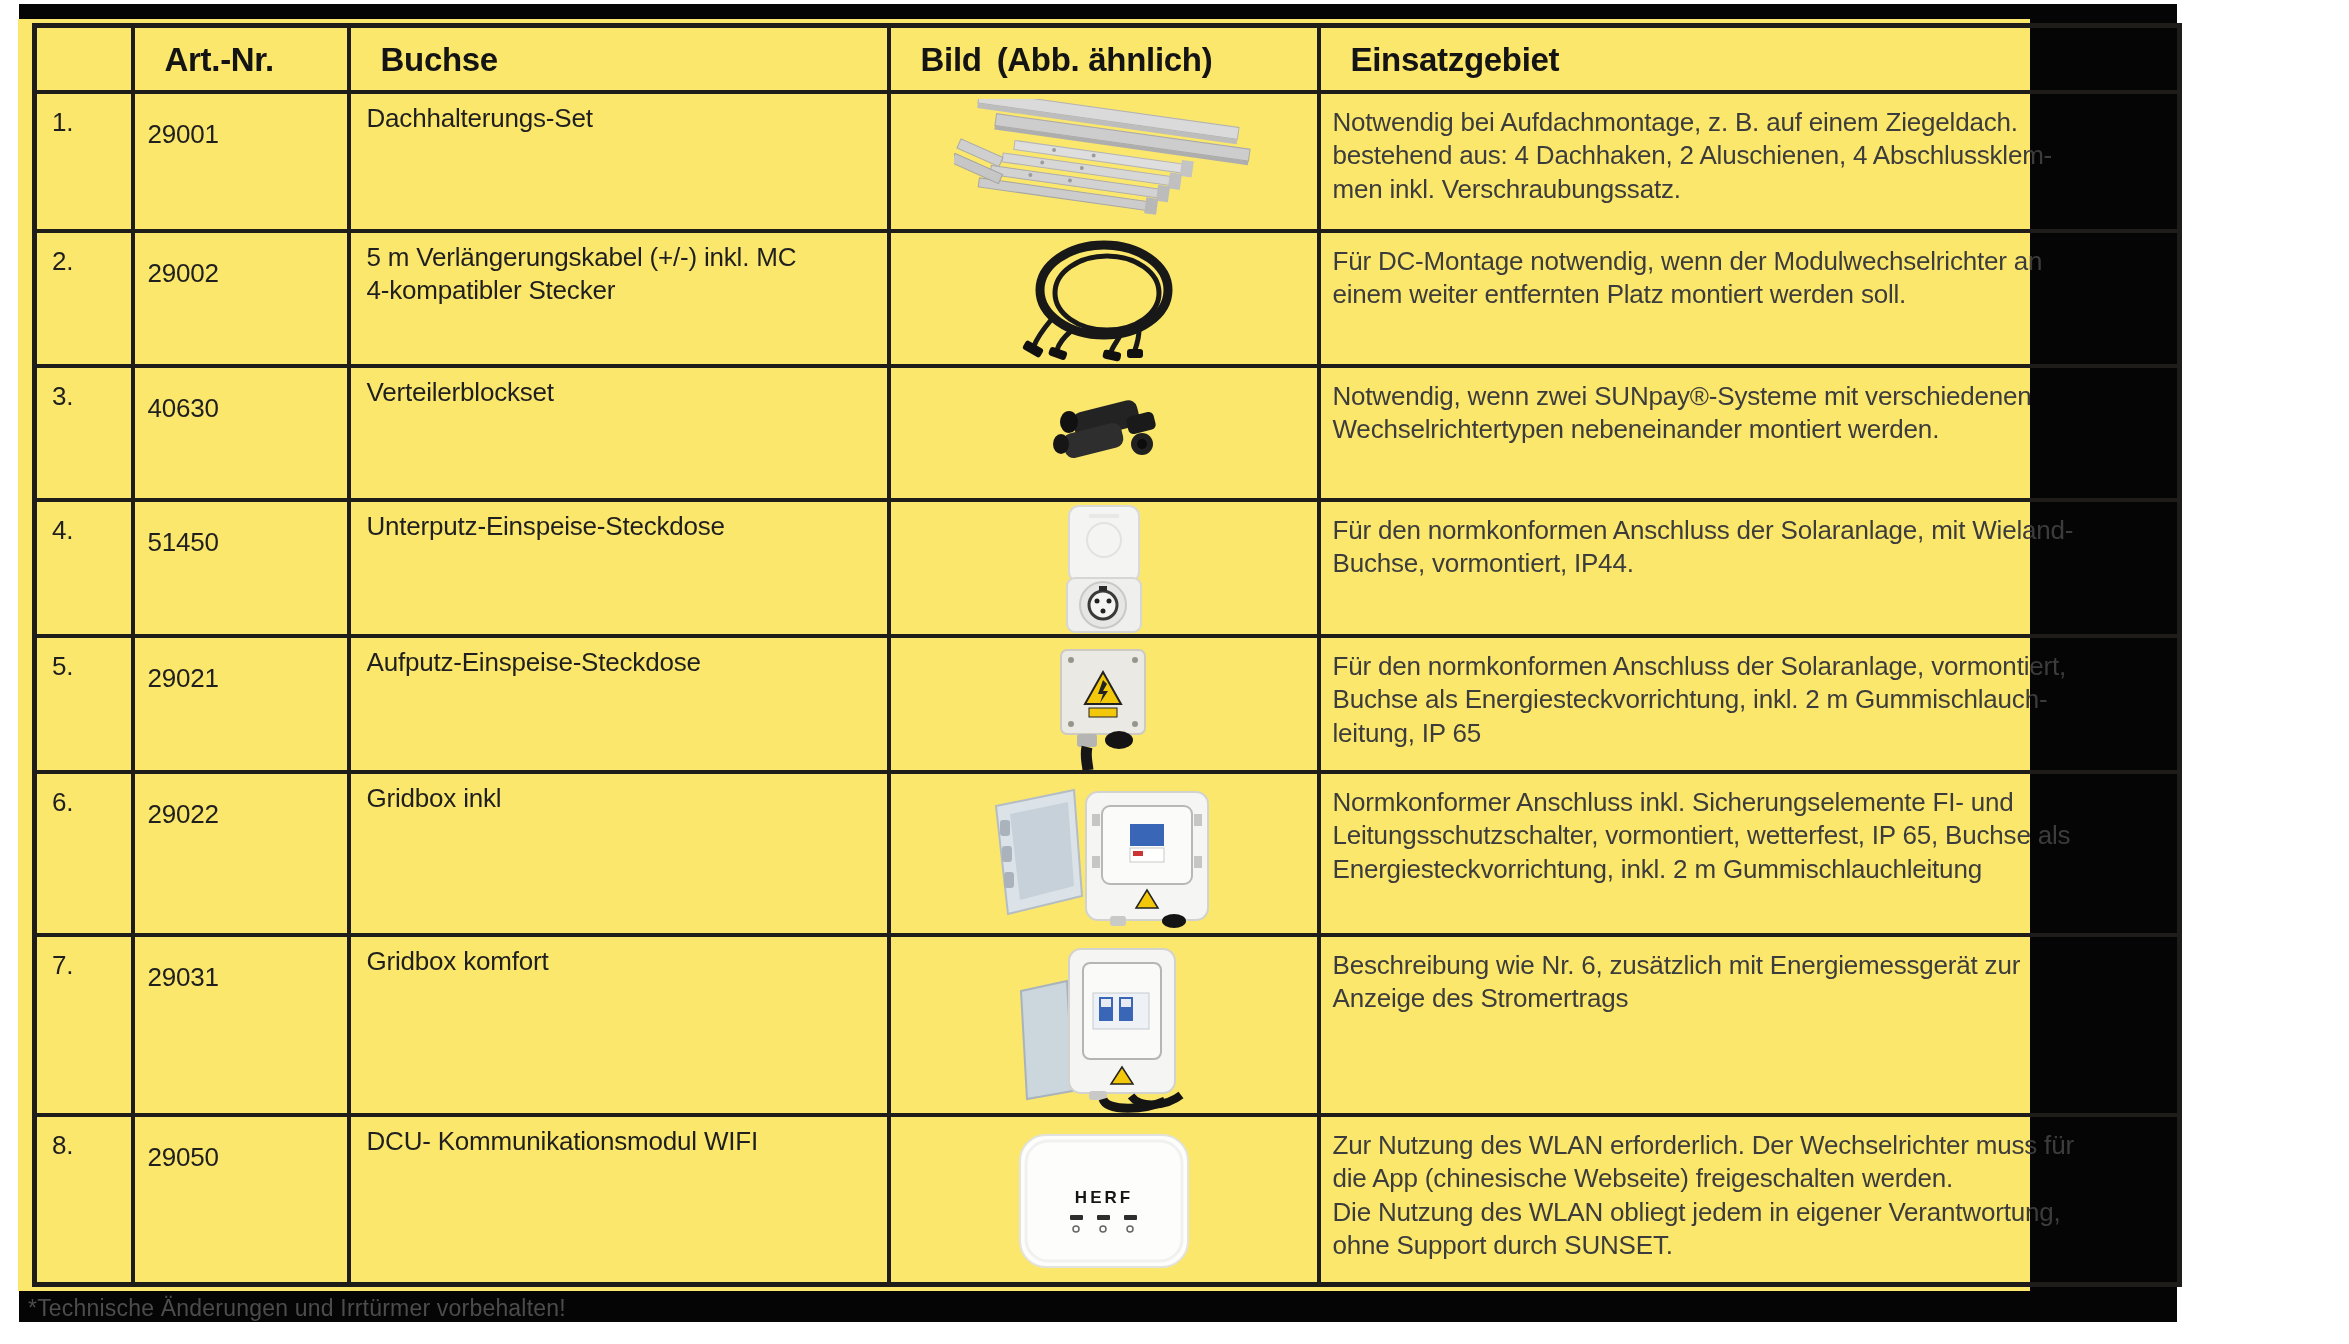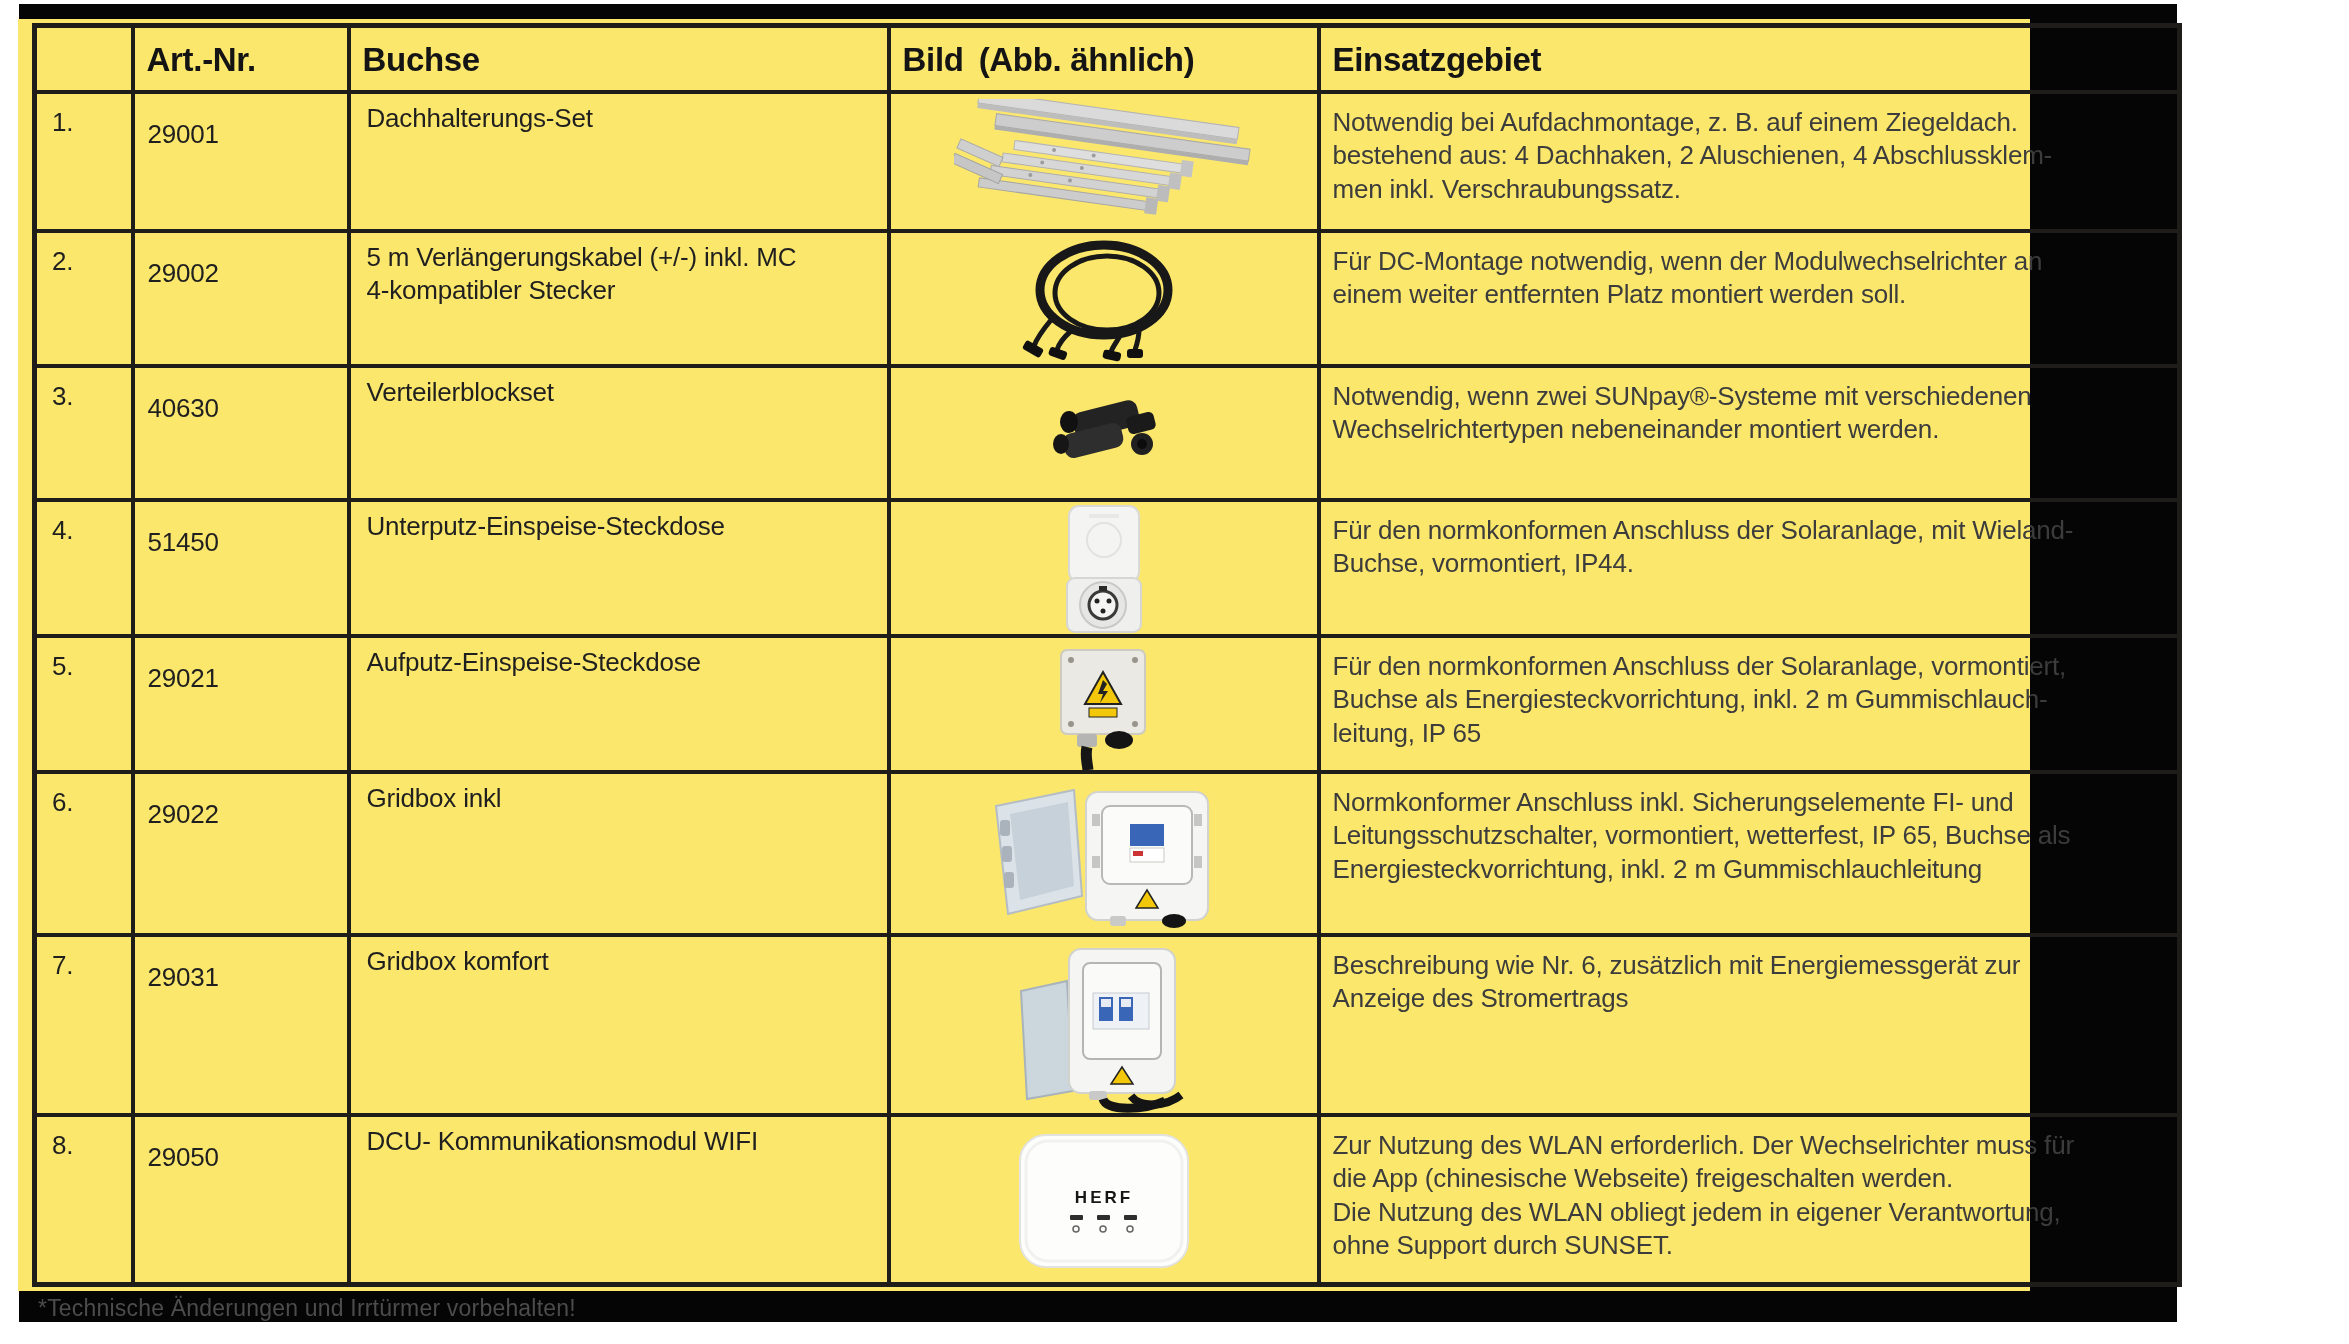--- a/index.html
+++ b/index.html
@@ -10,31 +10,31 @@
   *{box-sizing:border-box;}
   html,body{margin:0;padding:0;}
   body{width:2349px;height:1344px;position:relative;background:#ffffff;
        font-family:"Liberation Sans",sans-serif;overflow:hidden;}
   .frame{position:absolute;left:19px;top:4px;width:2158px;height:1318px;background:var(--frame-black);}
   .sheet{position:absolute;left:18px;top:19px;width:2012px;height:1272px;
          background:var(--paper-yellow);padding:4px 0 0 14px;}
   table.catalog{border-collapse:collapse;table-layout:fixed;width:2145px;
                 border:5px solid var(--border-black);}
   th,td{border:4px solid var(--border-black);vertical-align:top;background:transparent;padding:0;text-align:left;}
-  .hdr{font-size:33px;font-weight:bold;color:var(--header-text);padding:13px 0 0 12px;letter-spacing:-0.3px;}
+  .hdr{font-size:33px;font-weight:bold;color:var(--header-text);padding:13px 0 0 30px;letter-spacing:-0.3px;}
   .hdr-light{font-weight:bold;margin-left:15px;}
   .txt{font-size:26px;line-height:33.5px;color:var(--text-dark);letter-spacing:-0.2px;}
   .c-nr .txt{padding:12px 0 0 15px;}
   .c-art .txt{padding:24px 0 0 13px;}
   .c-artikel .txt{padding:8px 0 0 16px;}
   .c-eins .txt{padding:12px 0 0 12px;color:var(--einsatz-text);white-space:nowrap;}
   tr.hrow{height:66px;} tr.r1{height:139px;} tr.r2{height:135px;} tr.r3{height:134px;}
   tr.r4{height:133px;} tr.r5{height:135px;} tr.r6{height:163px;} tr.r7{height:177px;} tr.r8{height:170px;}
   .imgbox{display:flex;justify-content:center;align-items:center;margin-top:5px;}
-  .footnote{position:absolute;left:38px;top:1295px;font-size:23px;color:var(--footnote-gray);letter-spacing:0.2px;}
+  .footnote{position:absolute;left:28px;top:1295px;font-size:23px;color:var(--footnote-gray);letter-spacing:0.2px;}
 </style>
 </head>
 <body>
 
 <div class="frame"></div>
 
 <div class="sheet">
   <table class="catalog">
     <colgroup>
       <col style="width:98px">

